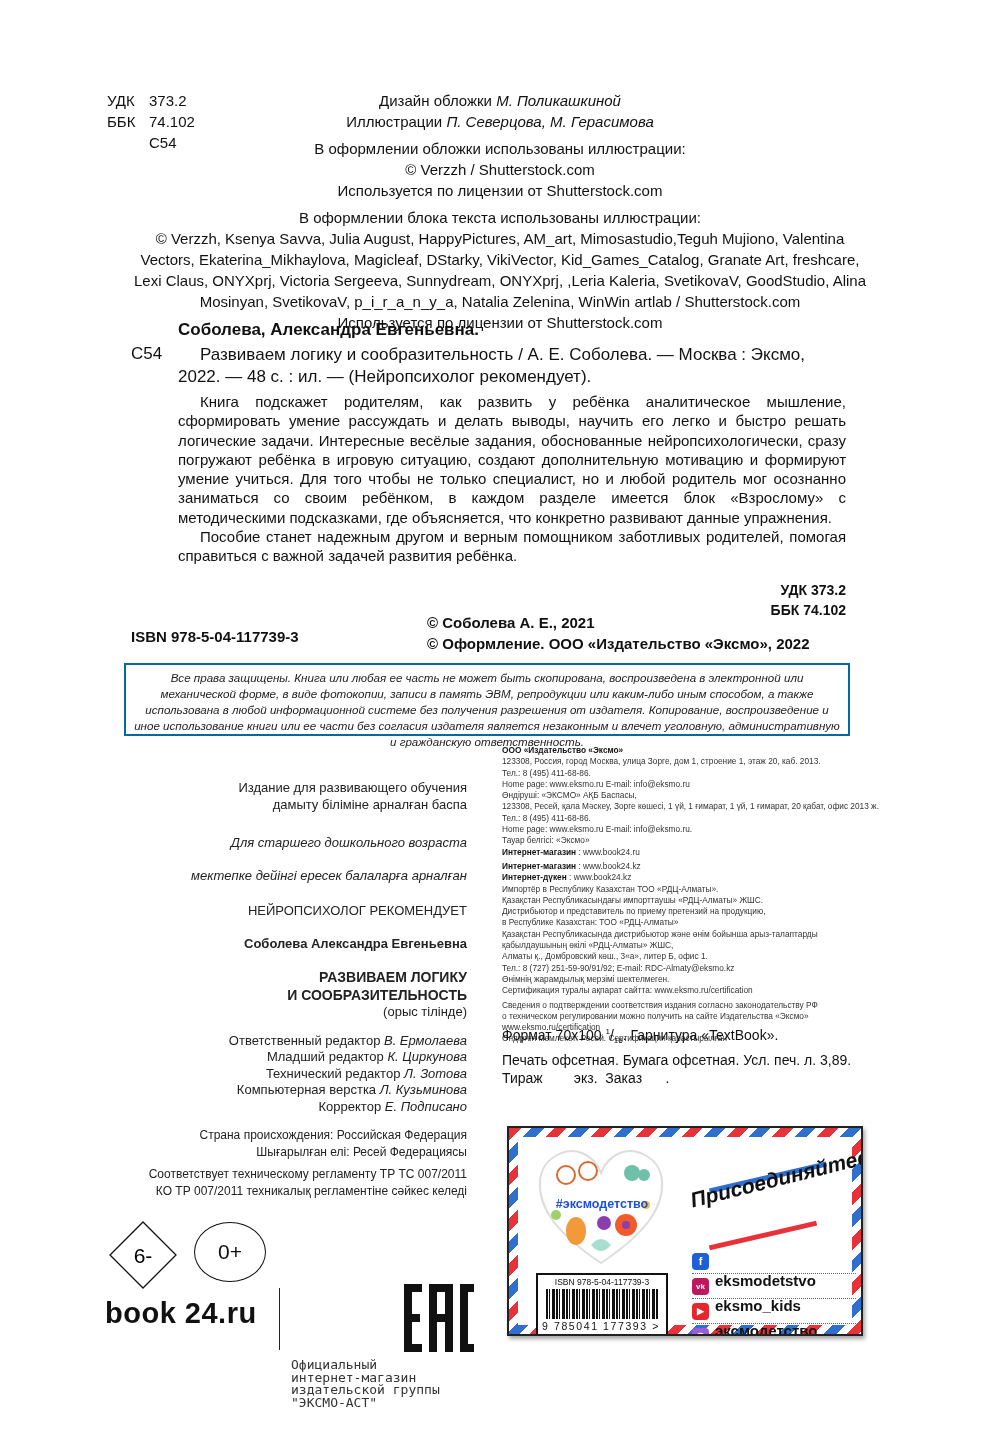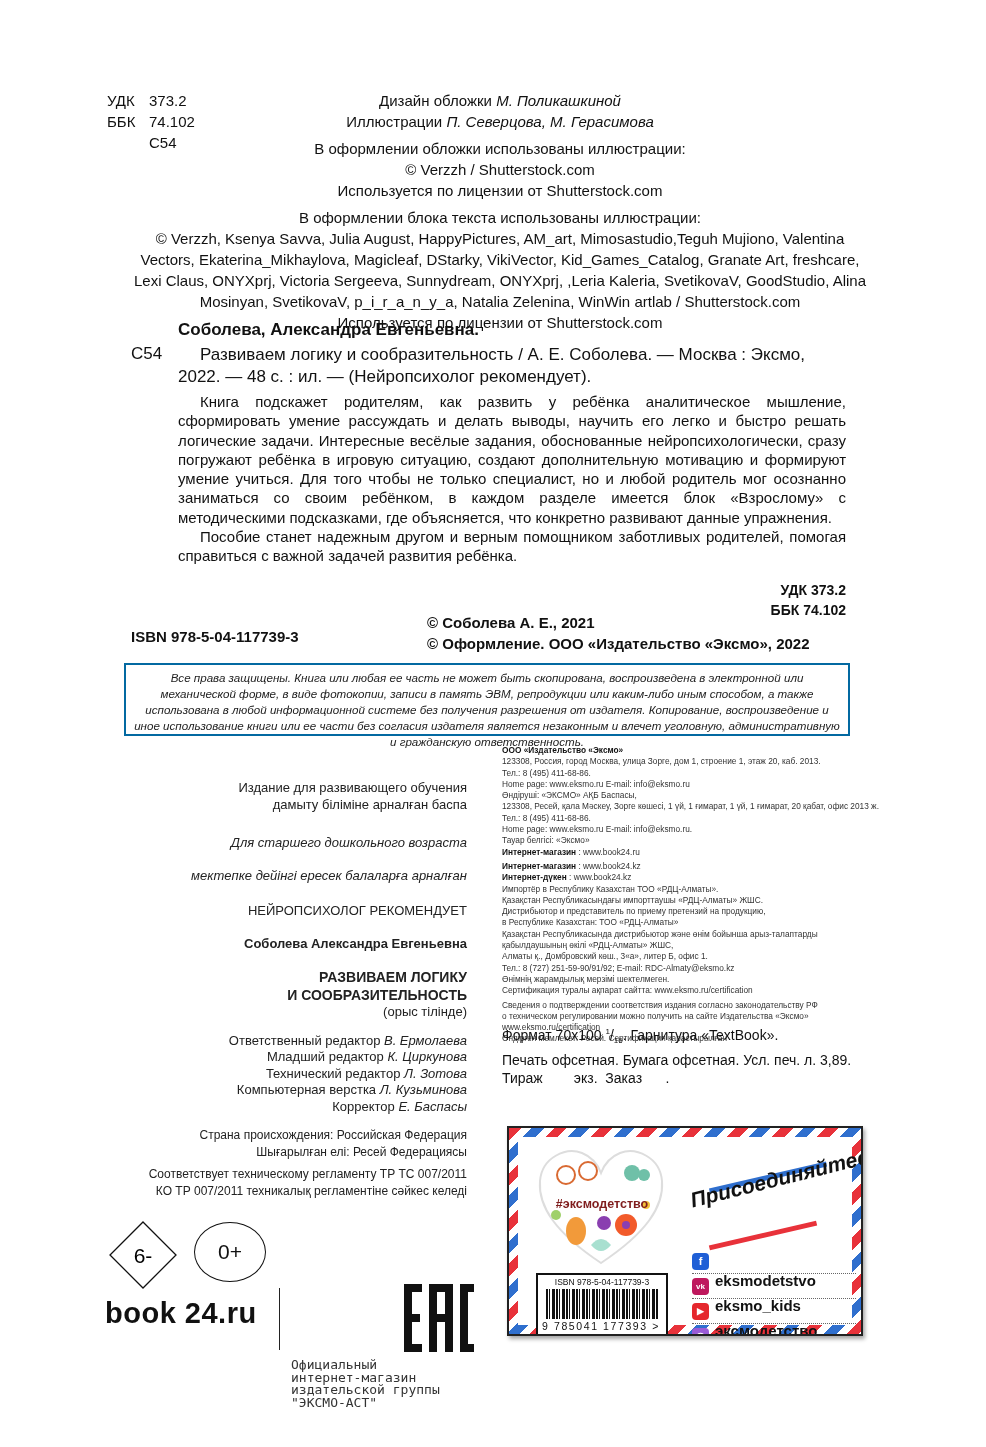--- a/index.html
+++ b/index.html
@@ -47,21 +47,21 @@
   #book24 { left: 105px; top: 1297px; font-size: 29px; font-weight: bold; letter-spacing: 0.5px; }
   #vline { left: 279px; top: 1288px; width: 1px; height: 62px; background: #222; }
   #official { left: 291px; top: 1359px; font-size: 13px; line-height: 12.5px; font-family: "DejaVu Sans Mono", monospace; color: #333; }
   #eac { left: 402px; top: 1282px; width: 72px; height: 72px; }
 
   
   #env { left: 507px; top: 1126px; width: 356px; height: 210px; background: #fff; border: 2px solid #222; box-shadow: 2px 3px 4px rgba(0,0,0,0.35); overflow: hidden; }
   #env .stripes { position: absolute; inset: 0; background: repeating-linear-gradient(135deg, #e8323a 0 9px, #fff 9px 16px, #2f6fce 16px 25px, #fff 25px 32px); }
   #env .inner { position: absolute; left: 9px; top: 9px; right: 9px; bottom: 9px; background: #fff; }
   #heart { left: 18px; top: 8px; width: 130px; height: 124px; }
-  #hashtag { left: 28px; top: 60px; width: 112px; text-align: center; font-size: 12.5px; font-weight: bold; color: #7f1d1d; }
+  #hashtag { left: 28px; top: 60px; width: 112px; text-align: center; font-size: 12.5px; font-weight: bold; color: #1d4ed8; }
   #join { left: 170px; top: 52px; font-size: 21px; font-weight: bold; font-style: italic; transform: rotate(-14deg); transform-origin: left top; white-space: nowrap; }
   #bar1 { left: 190px; top: 38px; width: 120px; height: 5px; background: #2f6fce; transform: rotate(-13deg); }
   #bar2 { left: 190px; top: 96px; width: 110px; height: 5px; background: #e8323a; transform: rotate(-13deg); }
   #barcode { left: 18px; top: 136px; width: 132px; height: 64px; border: 2px solid #111; background: #fff; padding: 2px 4px; }
   #barcode .isbn { font-size: 8.5px; text-align: center; }
   #barcode .bars { height: 30px; margin: 2px 4px 0; background: repeating-linear-gradient(90deg, #111 0 2px, #fff 2px 3px, #111 3px 4px, #fff 4px 6px, #111 6px 9px, #fff 9px 10px); }
   #barcode .num { font-size: 10.5px; letter-spacing: 1.6px; margin-top: 1px; }
   #social { left: 174px; top: 112px; width: 164px; }
   .soc { display: flex; align-items: center; height: 25px; border-bottom: 1.5px dotted #666; }
   .soc:last-child { border-bottom: none; }
@@ -134,21 +134,21 @@
   <div class="bold">Соболева Александра Евгеньевна</div>
   <div style="height:16px"></div>
   <div class="big">РАЗВИВАЕМ ЛОГИКУ</div>
   <div class="big">И СООБРАЗИТЕЛЬНОСТЬ</div>
   <div>(орыс тілінде)</div>
   <div style="height:12px"></div>
   <div><span>Ответственный редактор </span><i>В. Ермолаева</i></div>
   <div><span>Младший редактор </span><i>К. Циркунова</i></div>
   <div><span>Технический редактор </span><i>Л. Зотова</i></div>
   <div><span>Компьютерная верстка </span><i>Л. Кузьминова</i></div>
-  <div><span>Корректор </span><i>Е. Баспасы</i></div>
+  <div><span>Корректор </span><i>Е. Подписано</i></div>
   <div style="height:12px"></div>
   <div style="font-size:12px">Страна происхождения: Российская Федерация</div>
   <div style="font-size:12px">Шығарылған елі: Ресей Федерациясы</div>
   <div style="height:6px"></div>
   <div style="font-size:12px">Соответствует техническому регламенту ТР ТС 007/2011</div>
   <div style="font-size:12px">КО ТР 007/2011 техникалық регламентіне сәйкес келеді</div>
 </div>
 
 <div id="pub" class="abs">
   <div><b>ООО «Издательство «Эксмо»</b><span></span></div>

